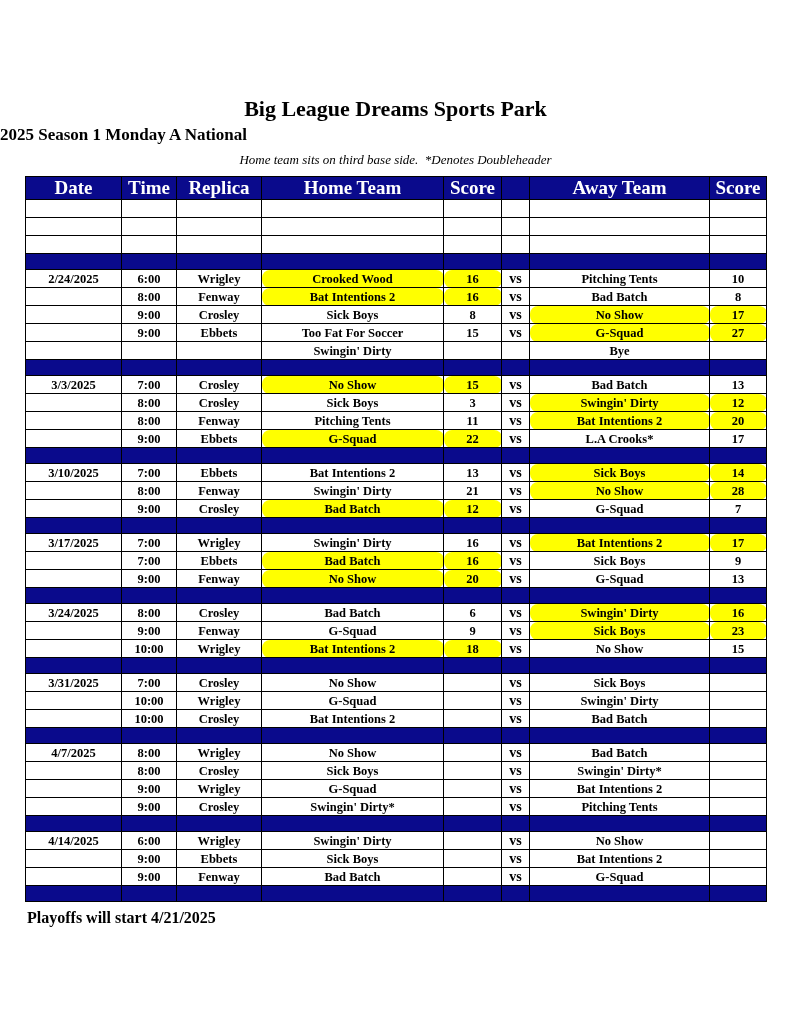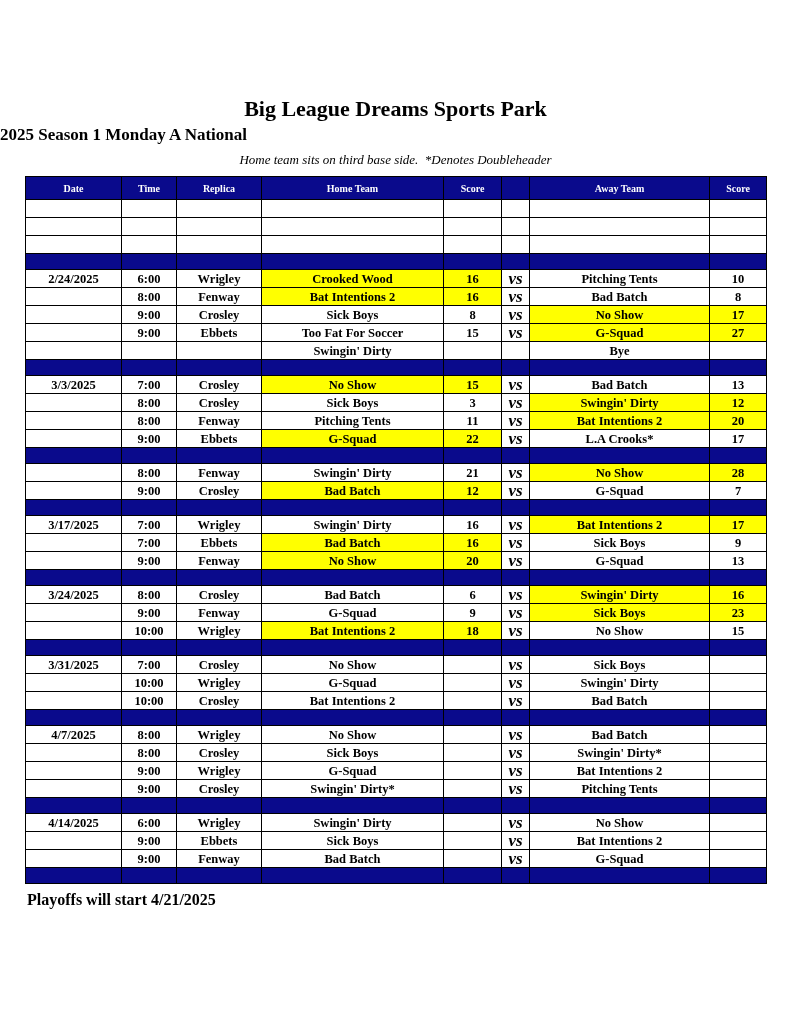--- a/index.html
+++ b/index.html
@@ -24,26 +24,26 @@
   }
   table.schedule {
     border-collapse: collapse; table-layout: fixed;
     width: 741px; margin: 8px 0 0 25px;
   }
   .schedule th, .schedule td {
     border: 1px solid #000; padding: 0 2px; overflow: hidden;
     white-space: nowrap; text-align: center; font-weight: bold;
   }
   .schedule th {
-    background: var(--navy); color: #fff; font-size: 10px; height: 23px;
+    background: var(--navy); color: #fff; font-size: 19px; height: 23px;
   }
   .schedule td { font-size: 12.5px; height: 18px; line-height: 1; }
   tr.sep-row td { background: var(--navy); height: 16px; }
-  td.win { background: var(--yellow); }
-  td.c-vs { font-style: italic; font-size: 17px; }
+  td.win { background: var(--yellow); border-radius: 8px; }
+  td.c-vs { font-size: 14px; }
   .footer { margin: 7px 0 0 27px; font-size: 16px; font-weight: bold; }
 </style>
 </head>
 <body>
 
 <div class="page">
   <div class="title">Big League Dreams Sports Park</div>
   <div class="subtitle">2025 Season 1 Monday A National</div>
   <div class="note">Home team sits on third base side.  *Denotes Doubleheader</div>
 
@@ -215,20 +215,30 @@
           <td></td>
           <td></td>
           <td></td>
           <td></td>
           <td></td>
           <td></td>
           <td></td>
           <td></td>
         </tr>
         <tr>
+          <td>3/10/2025</td>
+          <td>7:00</td>
+          <td>Ebbets</td>
+          <td>Bat Intentions 2</td>
+          <td>13</td>
+          <td class="c-vs">vs</td>
+          <td class="win">Sick Boys</td>
+          <td class="win">14</td>
+        </tr>
+        <tr>
           <td></td>
           <td>8:00</td>
           <td>Fenway</td>
           <td>Swingin' Dirty</td>
           <td>21</td>
           <td class="c-vs">vs</td>
           <td class="win">No Show</td>
           <td class="win">28</td>
         </tr>
         <tr>

